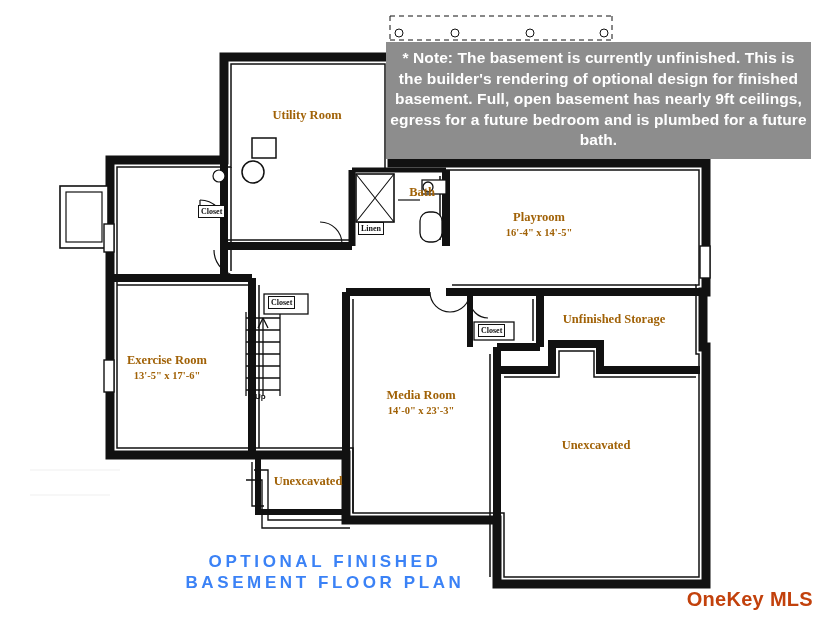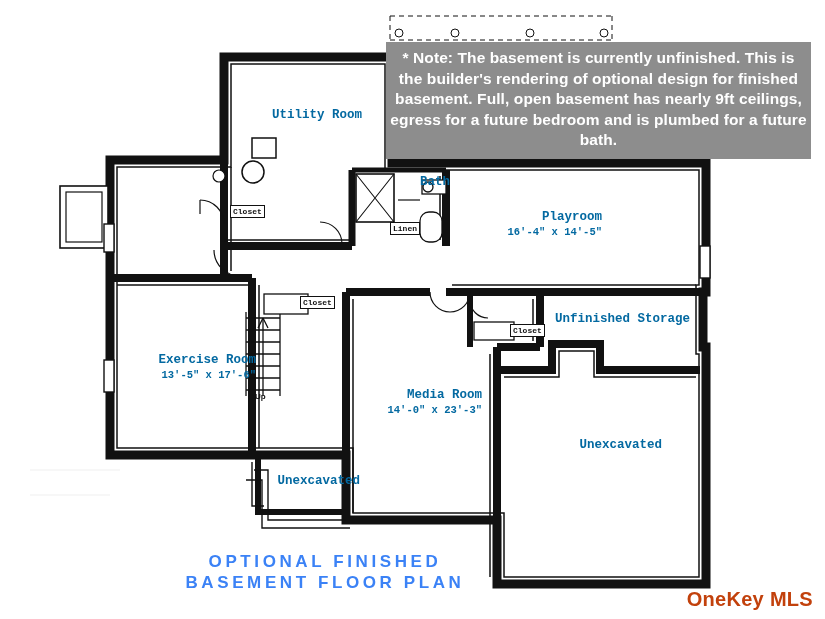--- a/index.html
+++ b/index.html
@@ -60,23 +60,23 @@
     font-family: "Liberation Sans", sans-serif;
     font-size: 17px;
     font-weight: bold;
     color: #3b82f6;
     letter-spacing: 3.6px;
     line-height: 21px;
   }
   
   .room {
     position: absolute;
-    text-align: right;
-    color: #0369a1;
-    font-family: Liberation Mono, monospace;
+    text-align: center;
+    color: #a16207;
+    font-family: Liberation Serif, serif;
   }
   .room .name {
     font-size: 12.5px;
     font-weight: bold;
     white-space: nowrap;
   }
   .room .dims {
     font-size: 10.5px;
     font-weight: bold;
     white-space: nowrap;
@@ -86,30 +86,29 @@
     position: absolute;
     font-family: "Liberation Sans", sans-serif;
     font-size: 8px;
     font-weight: bold;
     color: #111111;
     white-space: nowrap;
     text-align: center;
   }
   .boxlabel {
     position: absolute;
-    font-family: Liberation Mono, monospace;
+    font-family: Liberation Serif, serif;
     font-size: 8px;
     font-weight: bold;
     color: #111111;
     background: #ffffff;
     border: 1px solid #111111;
     padding: 0 2px;
     line-height: 11px;
     white-space: nowrap;
-    margin-left: 32px;
   }
 </style>
 </head>
 <body>
 
 <div id="page">
 
   <svg class="plan-svg" viewBox="0 0 825 619">
     <g fill="none" stroke="#111111">
 
@@ -265,30 +264,30 @@
     </g>
   </svg>
 
   <div id="note-overlay">* Note: The basement is currently unfinished. This is the builder's rendering of optional design for finished basement. Full, open basement has nearly 9ft ceilings, egress for a future bedroom and is plumbed for a future bath.</div>
 
   <div class="room" style="left:252px; top:108px; width:110px;">
     <div class="name">Utility Room</div>
   </div>
 
 
-  <div class="room" style="left:378px; top:175px; width:56px;padding-left:16px;">
+  <div class="room" style="left:378px; top:185px; width:56px;padding-left:16px;">
     <div class="name">Bath</div>
   </div>
 
   <div class="room" style="left:476px; top:210px; width:126px;">
     <div class="name">Playroom</div>
     <div class="dims">16'-4" x 14'-5"</div>
   </div>
 
-  <div class="room" style="left:124px; top:353px; width:124px;padding-left:8px;">
+  <div class="room" style="left:105px; top:353px; width:124px;">
     <div class="name">Exercise Room</div>
     <div class="dims">13'-5" x 17'-6"</div>
   </div>
 
   <div class="room" style="left:360px; top:388px; width:122px;">
     <div class="name">Media Room</div>
     <div class="dims">14'-0" x 23'-3"</div>
   </div>
 
   <div class="room" style="left:538px; top:312px; width:152px;">

